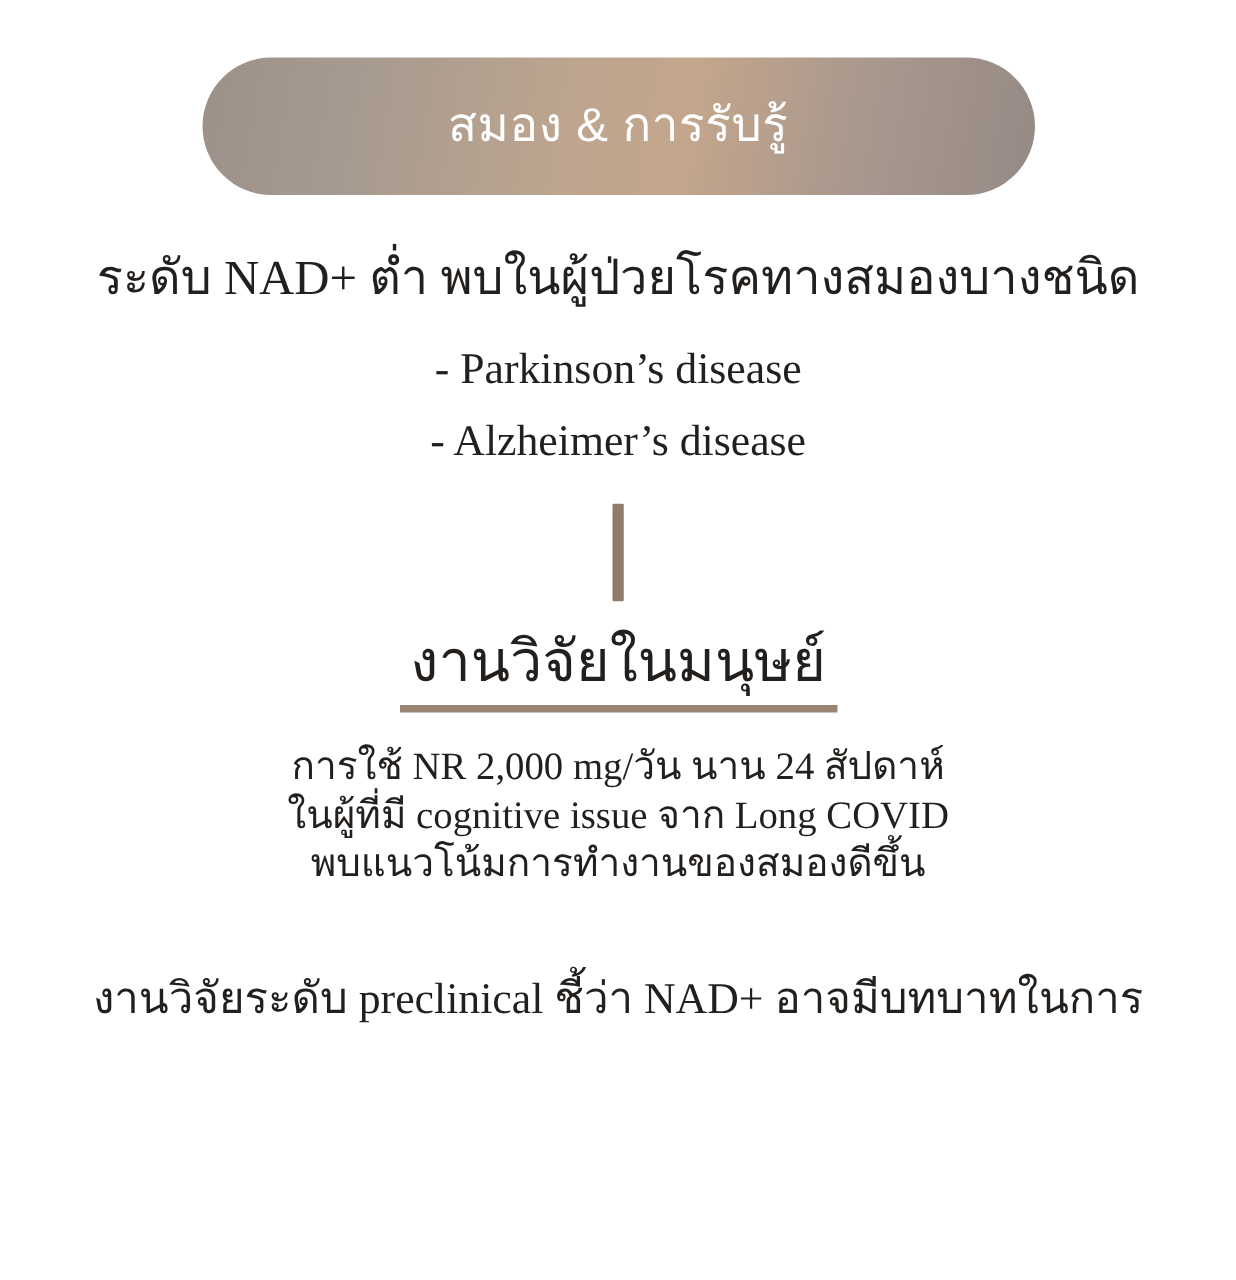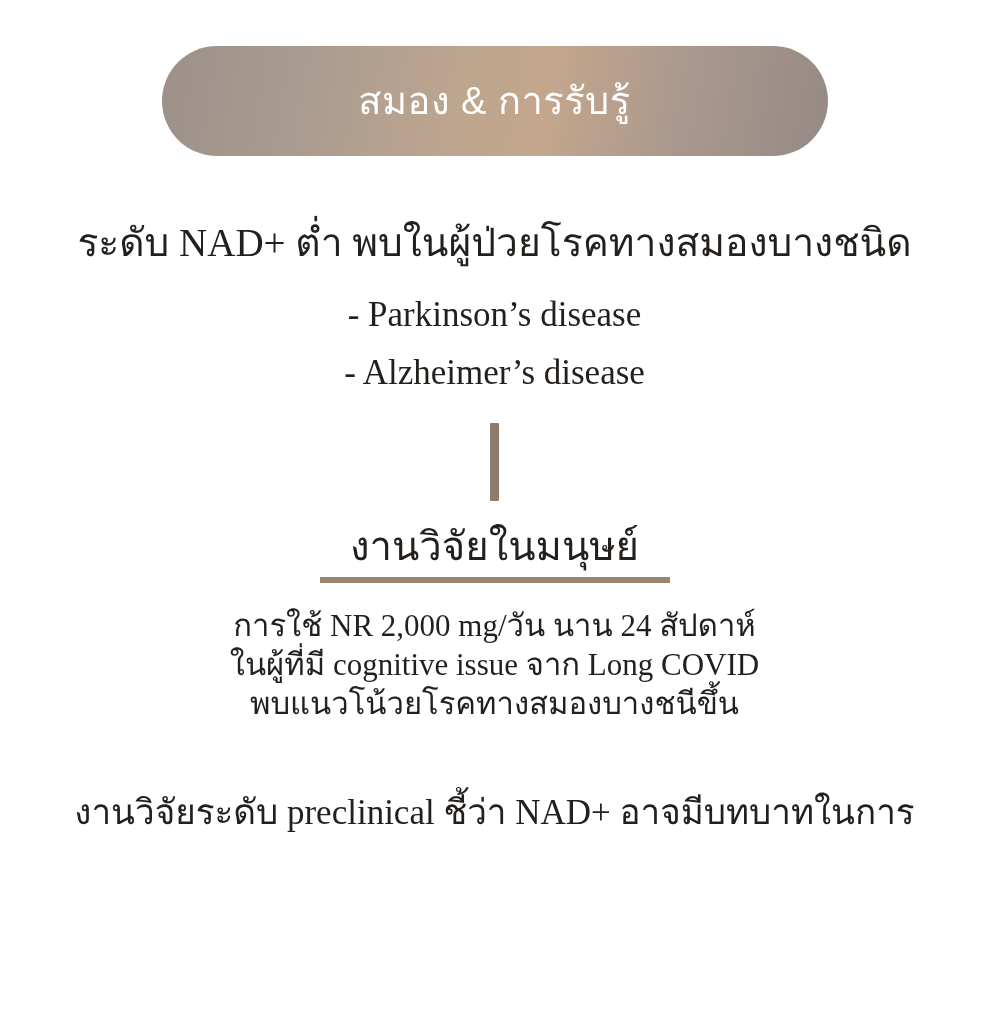--- a/index.html
+++ b/index.html
@@ -38,21 +38,21 @@
     color: #ffffff;
     font-size: 38px;
     line-height: 1;
     letter-spacing: 0.5px;
     font-family: "Liberation Sans", sans-serif;
     font-weight: 400;
     white-space: nowrap;
   }
   
   .lead-line {
-    margin-top: 64px;
+    margin-top: 44px;
     font-size: 39px;
     line-height: 1.2;
     text-align: center;
     white-space: nowrap;
   }
   
   .disease-list {
     margin-top: 28px;
     display: flex;
     flex-direction: column;
@@ -69,21 +69,21 @@
   .connector {
     margin-top: 30px;
     width: 9px;
     height: 78px;
     background: #8e7b6c;
     border-radius: 1px;
   }
   
   .section-heading {
     margin-top: 22px;
-    font-size: 40px;
+    font-size: 46px;
     line-height: 1.15;
     text-align: center;
     white-space: nowrap;
     font-family: "Liberation Sans", sans-serif;
   }
   .heading-rule {
     margin-top: 8px;
     width: 350px;
     height: 6px;
     background: #9a8472;
@@ -133,20 +133,20 @@
   </div>
 
   <div class="connector"></div>
 
   <div class="section-heading">งานวิจัยในมนุษย์</div>
   <div class="heading-rule"></div>
 
   <div class="study-body">
     <div class="study-line">การใช้ NR 2,000 mg/วัน นาน 24 สัปดาห์</div>
     <div class="study-line">ในผู้ที่มี cognitive issue จาก Long COVID</div>
-    <div class="study-line">พบแนวโน้วยโรคทางสมองบางชนีขึ้น</div>
+    <div class="study-line">พบแนวโน้มการทำงานของสมองดีขึ้น</div>
   </div>
 
   <div class="conclusion">
     <div class="conclusion-line">งานวิจัยระดับ preclinical ชี้ว่า NAD+ อาจมีบทบาทในการ</div>
   </div>
 
 </div>
 
 </body></html>

